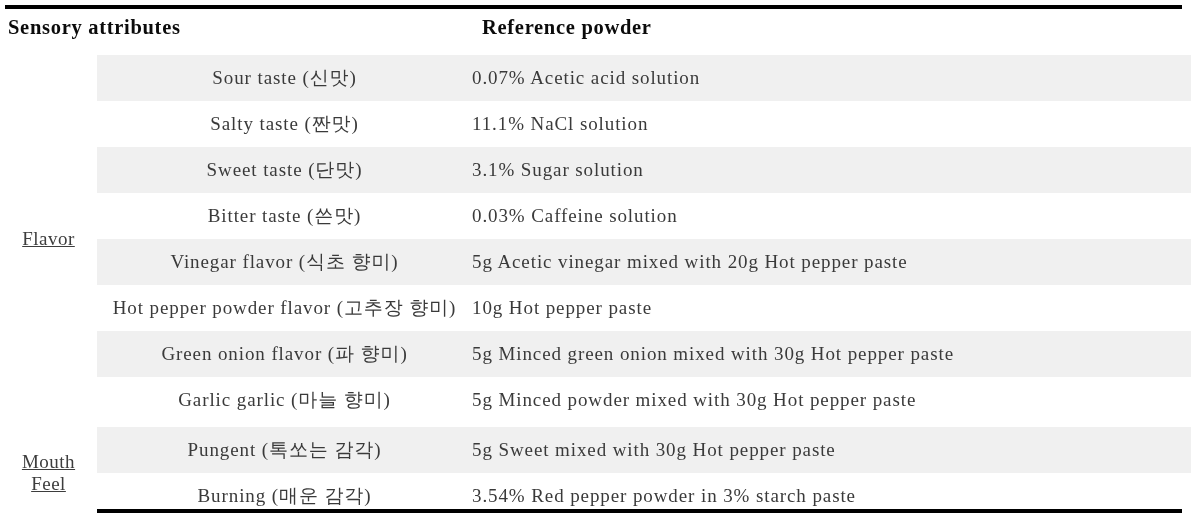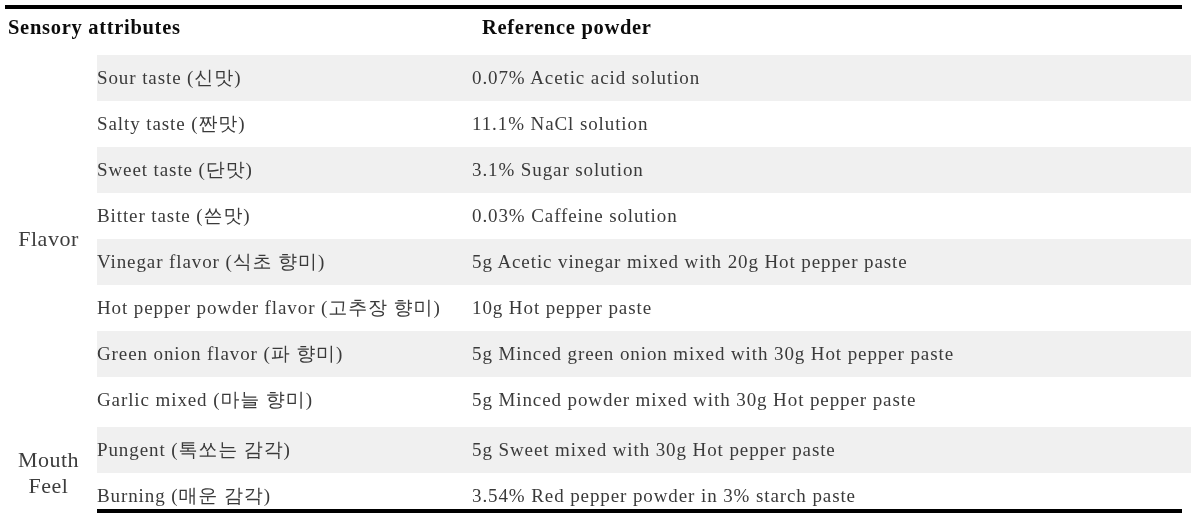--- a/index.html
+++ b/index.html
@@ -61,35 +61,36 @@
     vertical-align: middle;
   }
   th.th-attributes { padding-left: 8px; }
   th.th-reference  { padding-left: 10px; }
 
   tbody tr { height: 46px; }
 
   .group-cell {
     text-align: center;
     color: #3d3d3d;
-    font-size: 22px;
+    font-size: 19px;
     letter-spacing: 0.5px;
     line-height: 1.18;
     background: #ffffff;
     padding-right: 2px;
+    text-decoration: underline;
   }
 
   .attr-cell,
   .ref-cell {
     color: #3a3a3a;
     font-size: 19px;
     letter-spacing: 0.9px;
     white-space: nowrap;
   }
-  .attr-cell { padding-left: 9px; }
+  .attr-cell { padding-left: 9px; text-align: center; }
   .ref-cell  { padding-left: 10px; }
 
   tbody tr.stripe .attr-cell,
   tbody tr.stripe .ref-cell {
     background: #f0f0f0;
   }
 
   .spacer-row { height: 4px; }
   .spacer-row td { height: 4px; padding: 0; background: #ffffff; }
 </style>
@@ -141,21 +142,21 @@
       </tr>
       <tr>
         <td class="attr-cell">Hot pepper powder flavor (고추장 향미)</td>
         <td class="ref-cell">10g Hot pepper paste</td>
       </tr>
       <tr class="stripe">
         <td class="attr-cell">Green onion flavor (파 향미)</td>
         <td class="ref-cell">5g Minced green onion mixed with 30g Hot pepper paste</td>
       </tr>
       <tr>
-        <td class="attr-cell">Garlic mixed (마늘 향미)</td>
+        <td class="attr-cell">Garlic garlic (마늘 향미)</td>
         <td class="ref-cell">5g Minced powder mixed with 30g Hot pepper paste</td>
       </tr>
     </tbody>
 
     <tbody class="spacer-tbody">
       <tr class="spacer-row">
         <td></td>
         <td></td>
         <td></td>
       </tr>

